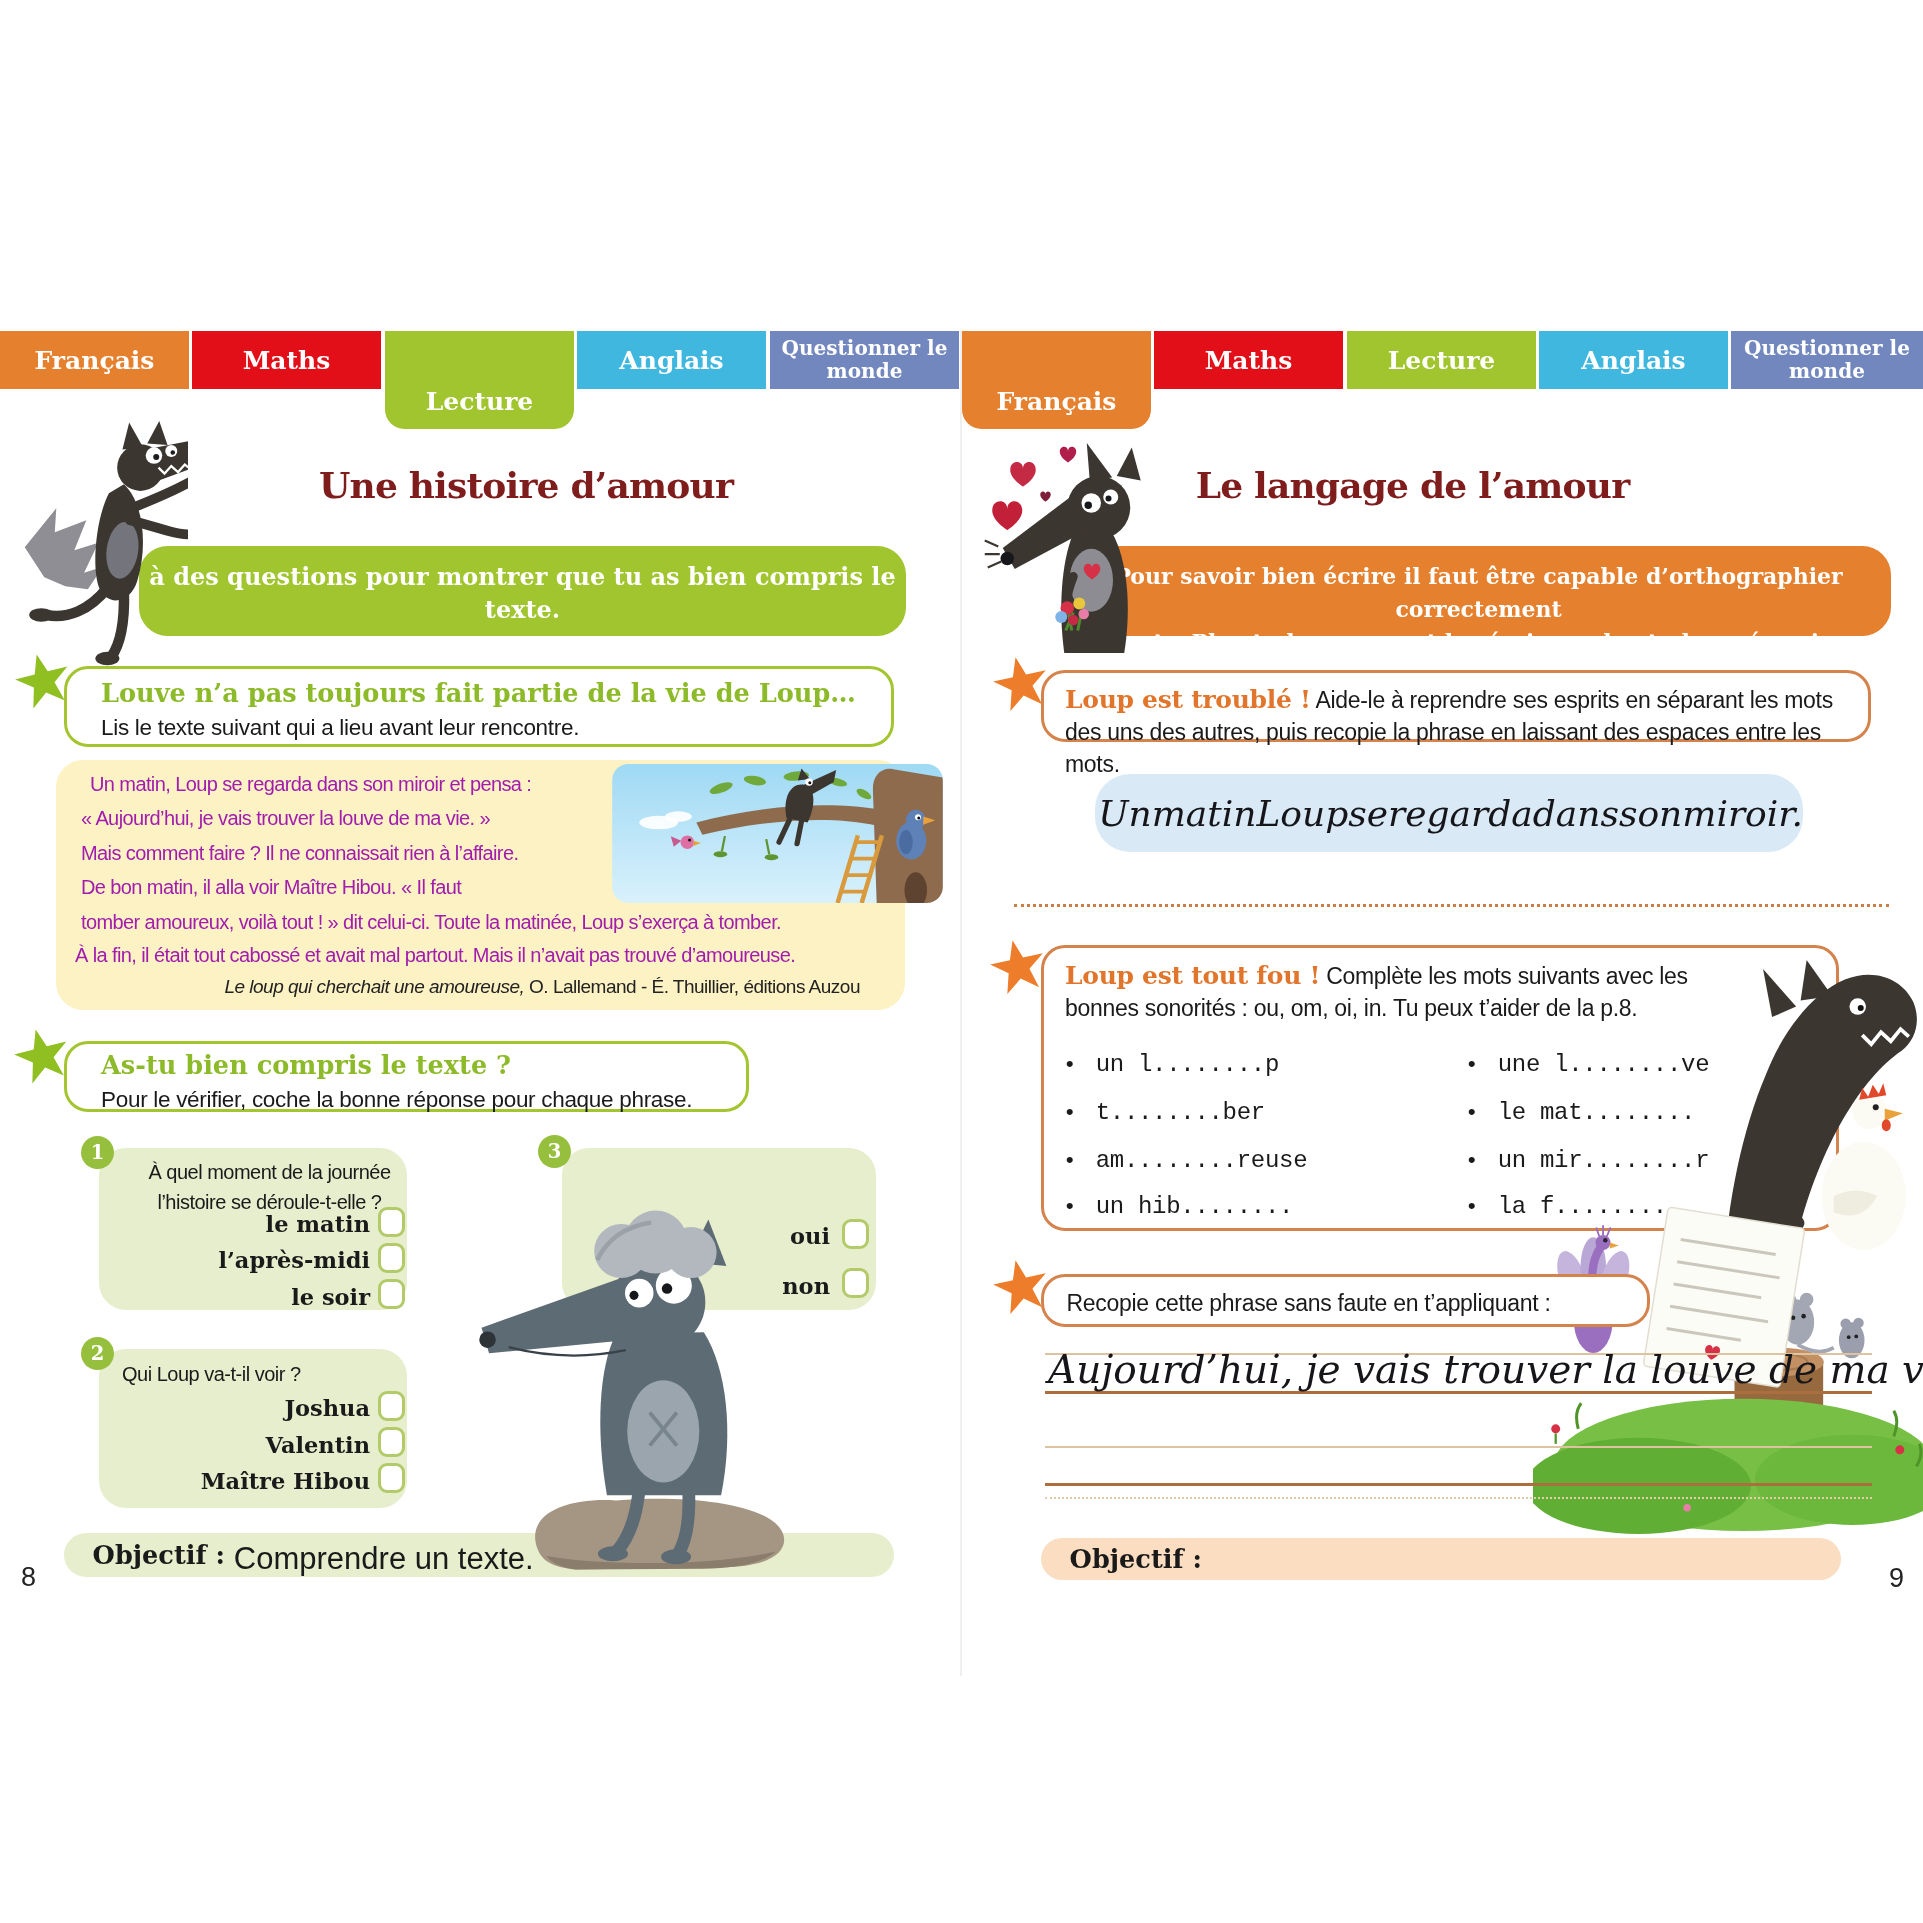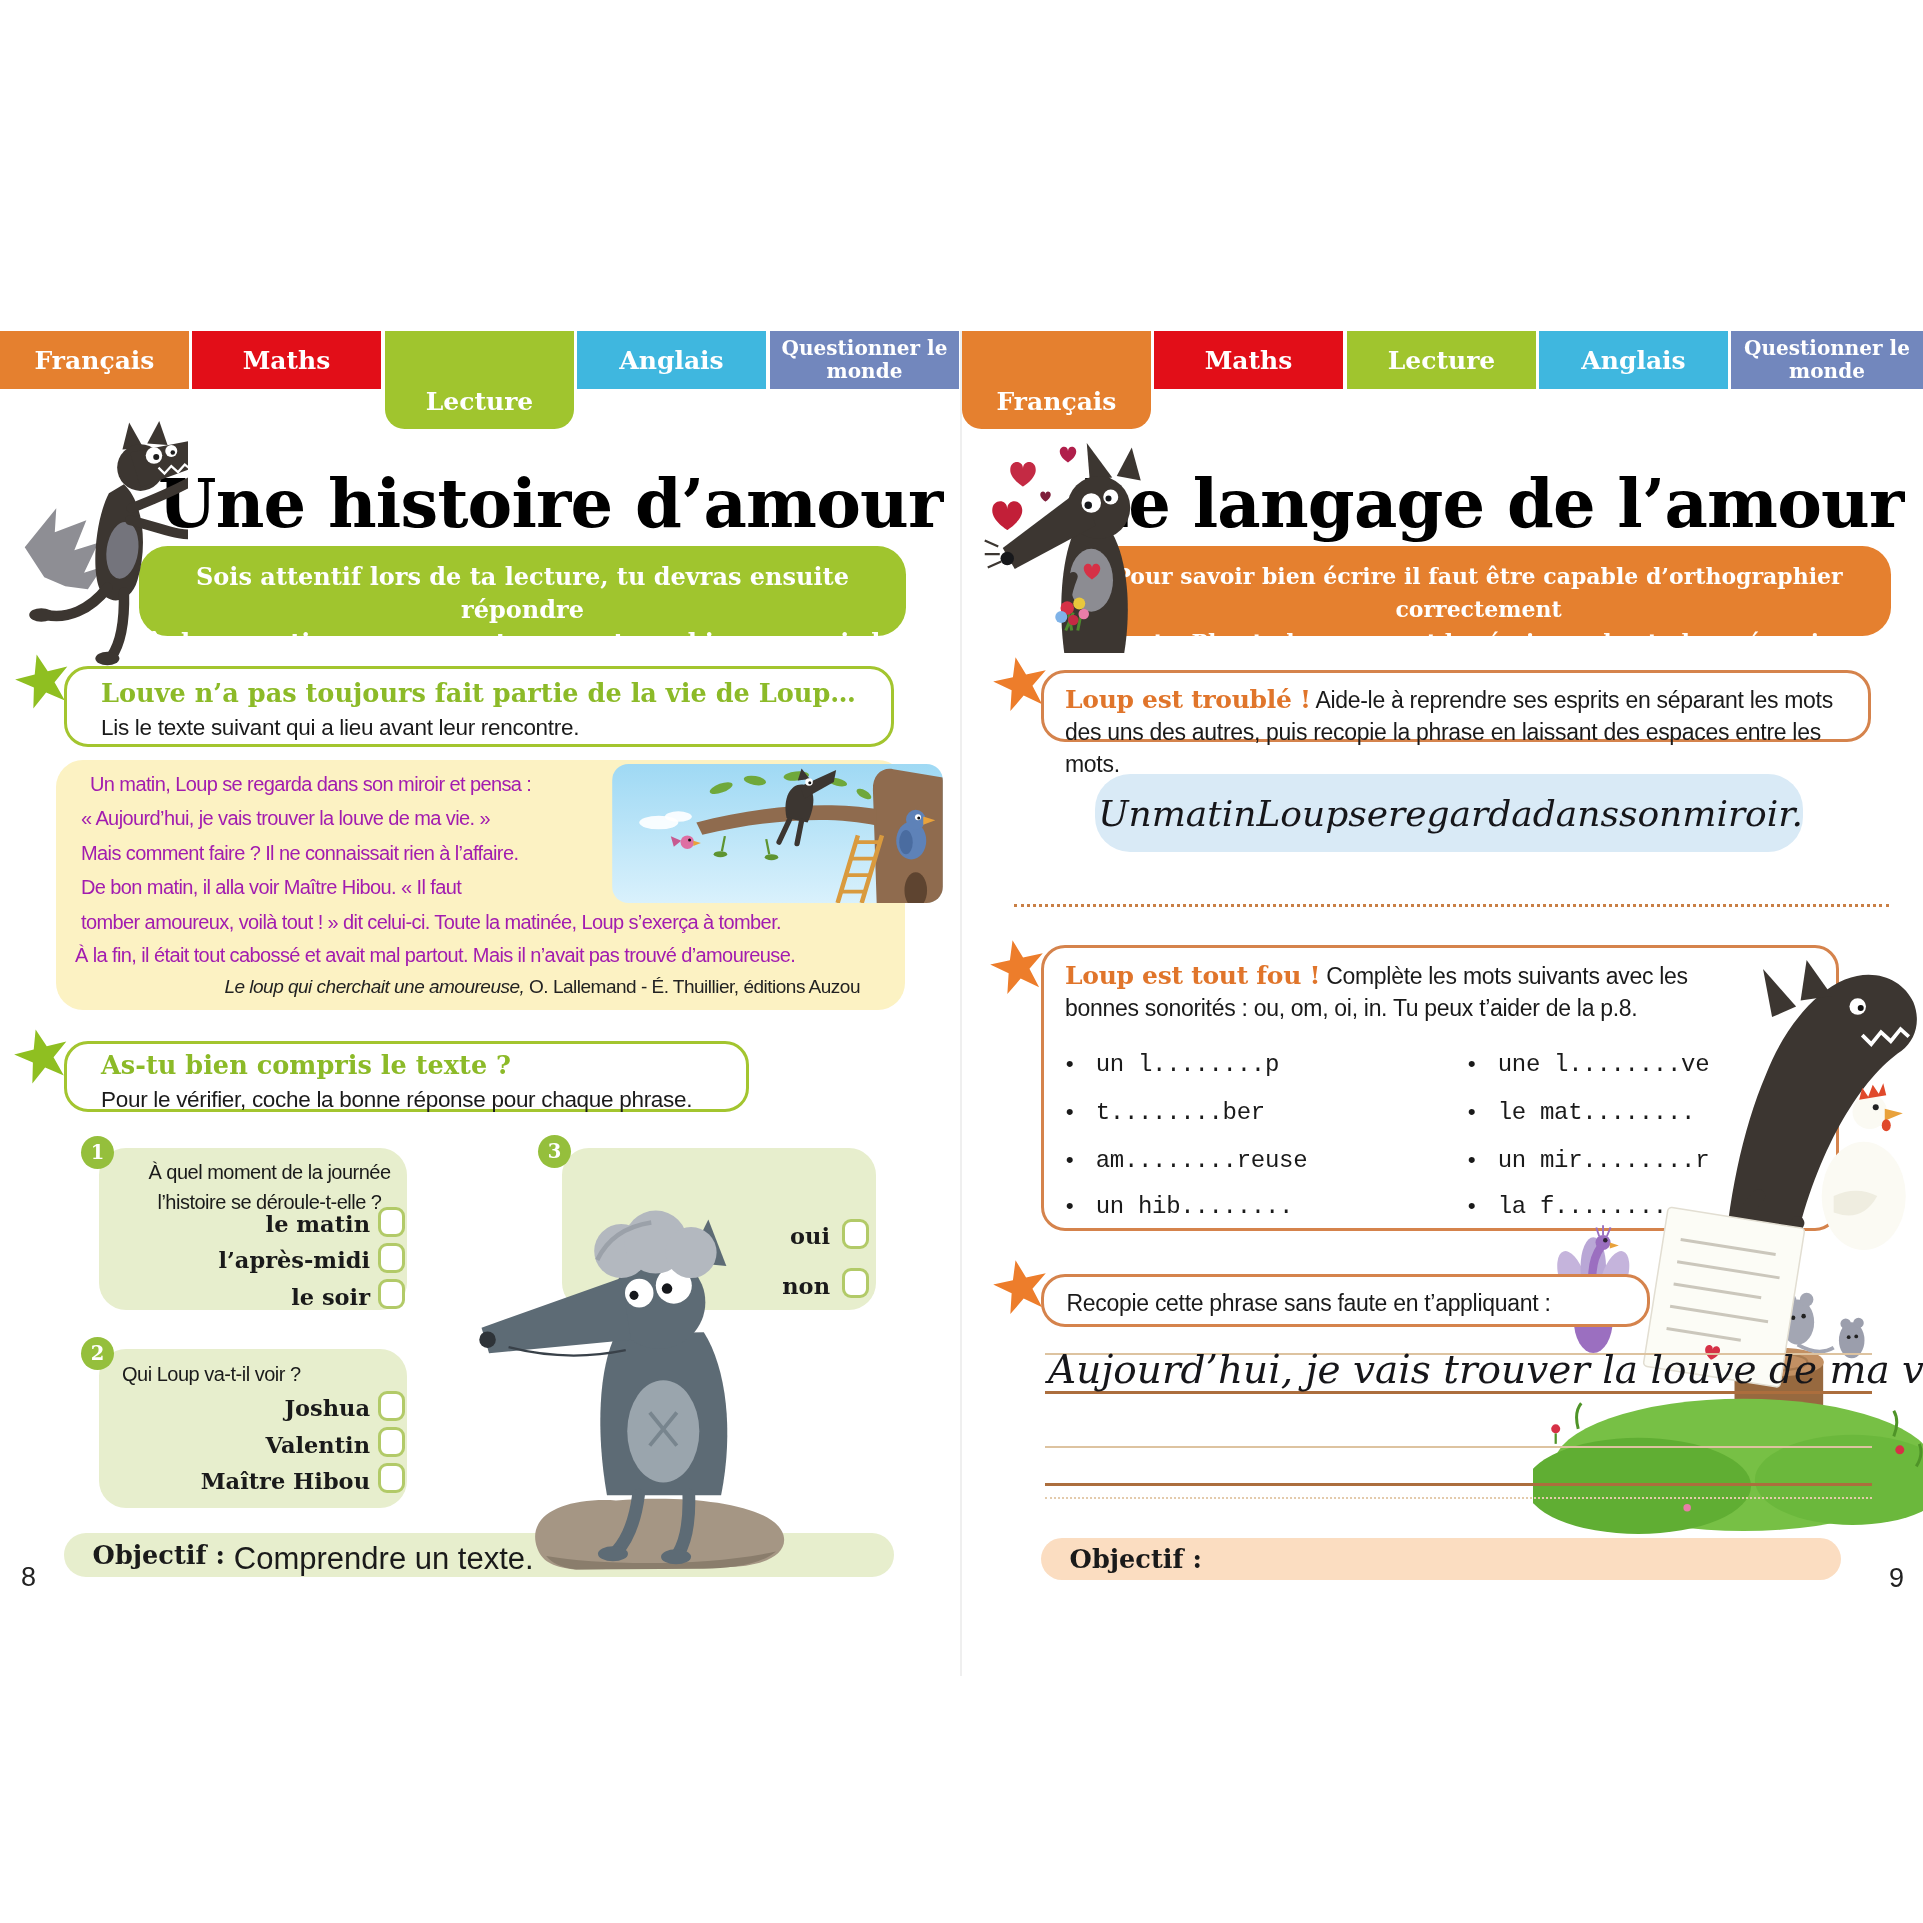--- a/index.html
+++ b/index.html
@@ -10,22 +10,22 @@
   .tab{position:absolute;top:331px;height:58px;width:189px;display:flex;align-items:center;justify-content:center;
        color:#fff;text-align:center;font-family:"DejaVu Serif",serif;font-weight:bold;font-size:25px;}
   .tab.small{font-size:20px;line-height:23px;}
   .tab.active{height:98px;border-radius:0 0 19.5px 19.5px;align-items:flex-end;padding-bottom:13.5px;box-sizing:border-box;}
   .bg-orange{background:#E5802F;} .bg-red{background:#E20E18;} .bg-green{background:#A0C52E;}
   .bg-cyan{background:#3FB7DF;} .bg-slate{background:#7287BD;}
 
   .gutter{position:absolute;left:960px;top:331px;width:2.3px;height:1345px;background:#efefef;}
 
   
-  .page-title{position:absolute;font-family:"DejaVu Serif",serif;font-weight:bold;font-size:67px;
-              text-align:right;color:#000000;letter-spacing:-0.8px;white-space:nowrap;}
+  .page-title{position:absolute;font-family:"DejaVu Serif",serif;font-weight:bold;font-size:36px;
+              text-align:center;color:#7f1d1d;letter-spacing:-0.8px;white-space:nowrap;}
   .pill{position:absolute;border-radius:28.6px;color:#fff;text-align:center;font-family:"DejaVu Serif",serif;
         font-weight:bold;box-sizing:border-box;padding-top:13.5px;line-height:33px;}
   .pill.green{background:#A0C52E;font-size:24px;}
   .pill.orange{background:#E5802F;font-size:22px;}
 
   .exbox{position:absolute;background:#fff;border-radius:24px;box-sizing:border-box;}
   .exbox.green{border:3.8px solid #A3C52F;}
   .exbox.orange{border:3px solid #D5834C;}
   .exh{font-family:"DejaVu Serif",serif;font-weight:bold;font-size:25.6px;color:#8CBA28;margin:9px 0 4.5px 34px;}
   .exi{font-size:22.5px;letter-spacing:-0.3px;margin-left:34px;line-height:30px;}
@@ -100,21 +100,20 @@
     </div>
   <div class="tab bg-slate small" style="left:1731px;width:192px">
       <span>Questionner le monde</span>
     </div>
 
   <div class="gutter"></div>
 
   <div class="page-title" style="left:158px;top:464px;width:736px">Une histoire d’amour</div>
 
   <div class="pill green" style="left:139px;top:546px;width:767px;height:90px">
-    <div>Sois attentif lors de ta lecture, tu devras ensuite répondre</div>
     <div>à des questions pour montrer que tu as bien compris le texte.</div>
   </div>
 
   <svg style="position:absolute;left:11.3px;top:418px;width:177px;height:248px" viewBox="0 0 235 330">
     <polygon points="18,172 60,120 58,152 100,136 84,176 116,166 97,206 122,198 102,228 72,224 44,212" fill="#8E8E94"></polygon>
     <path d="M150 88 C176 112 182 170 168 216 C159 247 128 252 117 226 C106 196 114 130 130 100 Z" fill="#3C3631"></path>
     <ellipse cx="148" cy="176" rx="21" ry="38" fill="#74747C" transform="rotate(8 148 176)"></ellipse>
     <polygon points="148,42 157,6 176,40" fill="#3C3631"></polygon>
     <polygon points="181,34 197,4 208,36" fill="#3C3631"></polygon>
     <circle cx="172" cy="66" r="31" fill="#3C3631"></circle>

